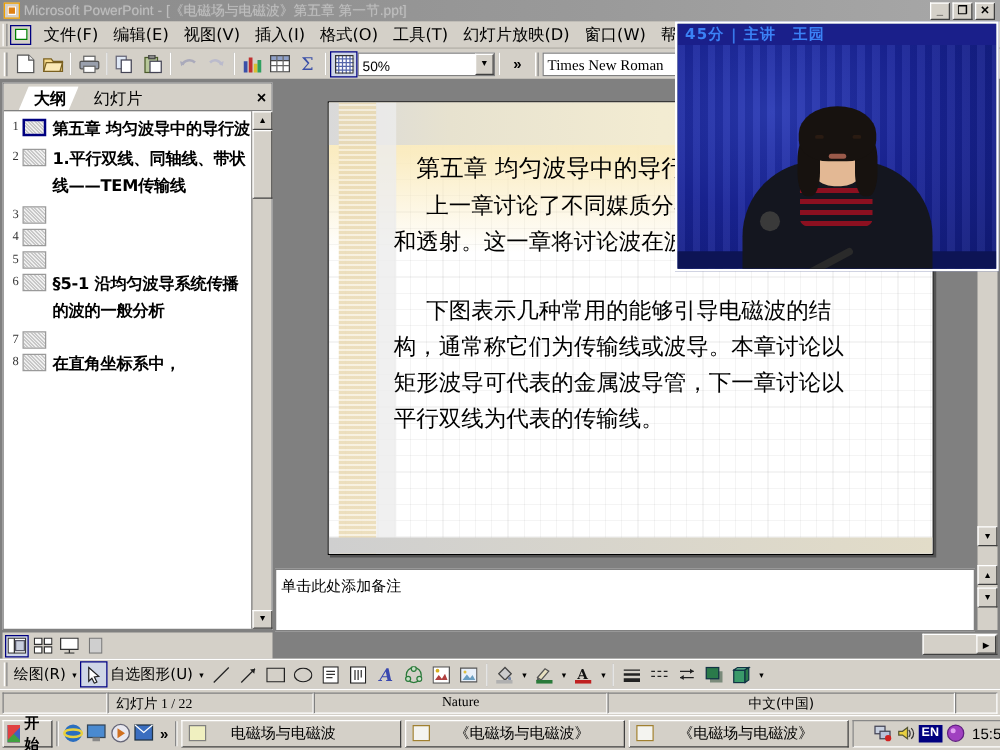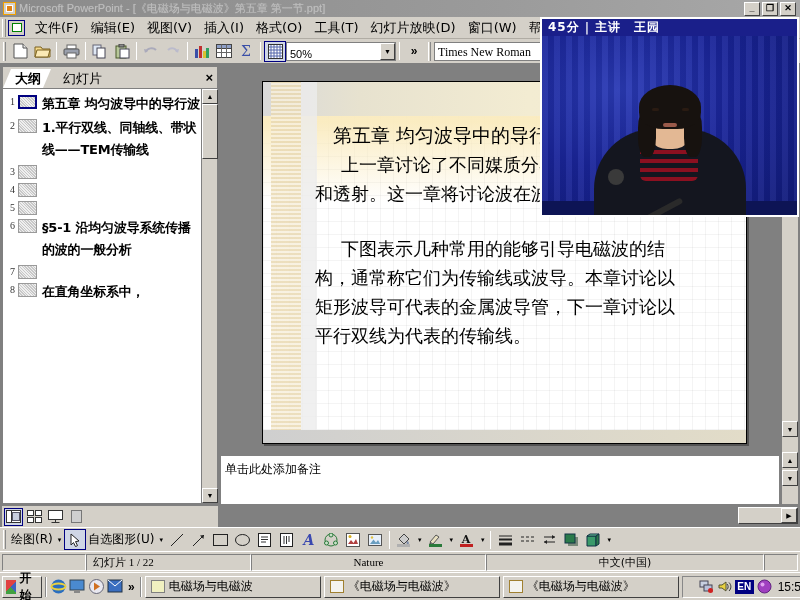--- a/index.html
+++ b/index.html
@@ -75,21 +75,21 @@
   }
   .zoomcombo{width:110px;}
   .fontcombo{width:172px;font-family:"Liberation Serif",serif;font-size:12px;}
 
   
   .outline{
     position:absolute;left:2px;top:66px;width:216px;height:438px;
     background:#fff;border:1px solid #808080;
   }
   .tabsrow{height:22px;background:#d4d0c8;display:flex;align-items:flex-end;position:relative;
-    border-bottom:1px solid #808080;}
+    border-bottom:1px solid #808080;padding-left:12px;}
   .tab{
     height:19px;padding:0 10px 0 12px;font-size:13px;display:flex;align-items:center;
     background:#d4d0c8;position:relative;font-family:"DejaVu Sans",sans-serif;
     clip-path: polygon(8px 0,100% 0,calc(100% - 8px) 100%,0 100%);
   }
   .tab.active{background:#fff;font-weight:bold;}
   .tab-close{position:absolute;right:4px;top:3px;font-size:13px;font-weight:bold;cursor:default;color:#000;}
   .olist{position:absolute;left:0;top:22px;right:16px;bottom:0;overflow:hidden;padding-top:4px;}
   .orow{display:flex;align-items:flex-start;margin-bottom:2px;padding-left:3px;}
   .onum{width:12px;font-size:10px;color:#333;text-align:right;padding-right:3px;padding-top:3px;
@@ -172,21 +172,21 @@
   .s-p.ind{text-indent:26px;}
   .s-gap{height:26px;}
 
   
   .video{
     position:absolute;left:540px;top:17px;width:259px;height:200px;
     border:2px solid #fff; background:#0a1a66;overflow:hidden;
   }
   .vhdr{
     position:absolute;left:0;top:0;width:100%;height:17px;
-    background:#1a1f8a;color:#ffffff;font-size:12px;font-weight:bold;
+    background:#1a1f8a;color:#3b82f6;font-size:12px;font-weight:bold;
     display:flex;align-items:center;padding-left:6px;gap:5px;
     font-family:"DejaVu Sans",sans-serif;letter-spacing:1px;
   }
   .vhdr .sep{opacity:.9;}
   .vbody{position:absolute;left:0;top:17px;right:0;bottom:0;
     background:
       radial-gradient(ellipse at 30% 30%, #2a3ab5 0%, #1a259a 45%, #101a78 100%);
   }
   .v-curtain{position:absolute;left:0;top:0;width:100%;height:100%;
     background:repeating-linear-gradient(90deg, rgba(255,255,255,.05) 0 6px, rgba(0,0,0,.08) 6px 12px);}
@@ -257,21 +257,21 @@
   .startlogo{width:15px;height:14px;
     background:
       linear-gradient(135deg,#e04040 50%,transparent 50%),
       linear-gradient(45deg,#40a040 50%,transparent 50%),
       #4060c0;
   }
   .tb-sep{width:3px;height:20px;border-left:1px solid #888;border-right:1px solid #fff;}
   .quick{display:flex;align-items:center;gap:2px;}
   .qi{width:17px;height:17px;border-radius:2px;}
   .taskbtn{
-    height:22px;flex:0 0 auto;display:flex;align-items:center;gap:4px;padding:0 5px;
+    height:22px;flex:0 0 auto;display:flex;align-items:center;gap:20px;padding:0 5px;
     background:#d4d0c8;font-size:12px;
     border-top:1px solid #fff;border-left:1px solid #fff;
     border-right:1px solid #404040;border-bottom:1px solid #404040;
     font-family:"DejaVu Sans",sans-serif;overflow:hidden;white-space:nowrap;
   }
   .tbico{width:14px;height:13px;flex:0 0 auto;border:1px solid #808080;background:#f0f0c0;}
   .tbico.ppt{background:#f4f4f0;border:1px solid #a08030;}
   .tray{
     margin-left:auto;height:22px;display:flex;align-items:center;gap:3px;padding:0 16px;
     border-top:1px solid #888;border-left:1px solid #888;

